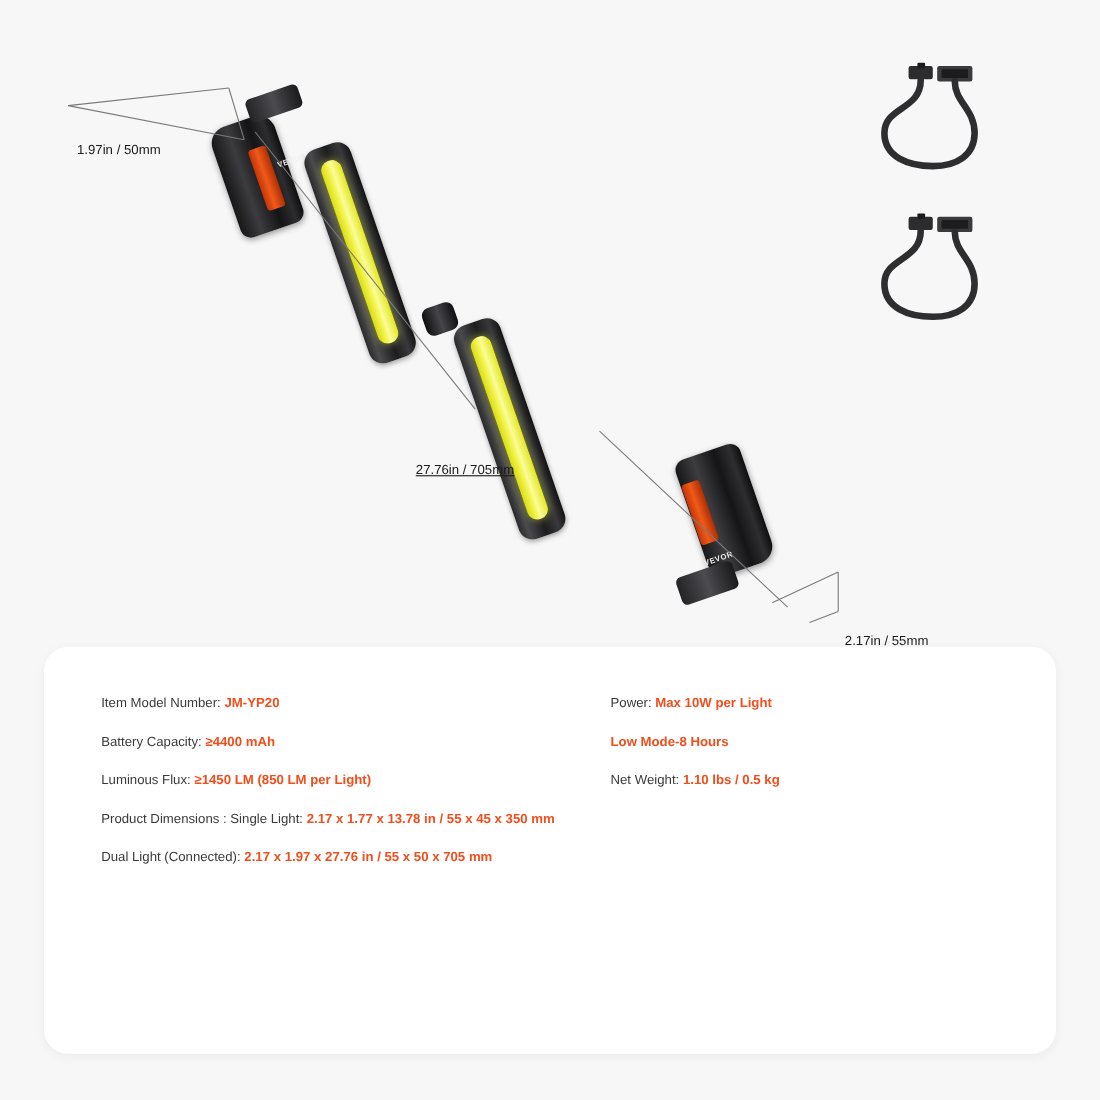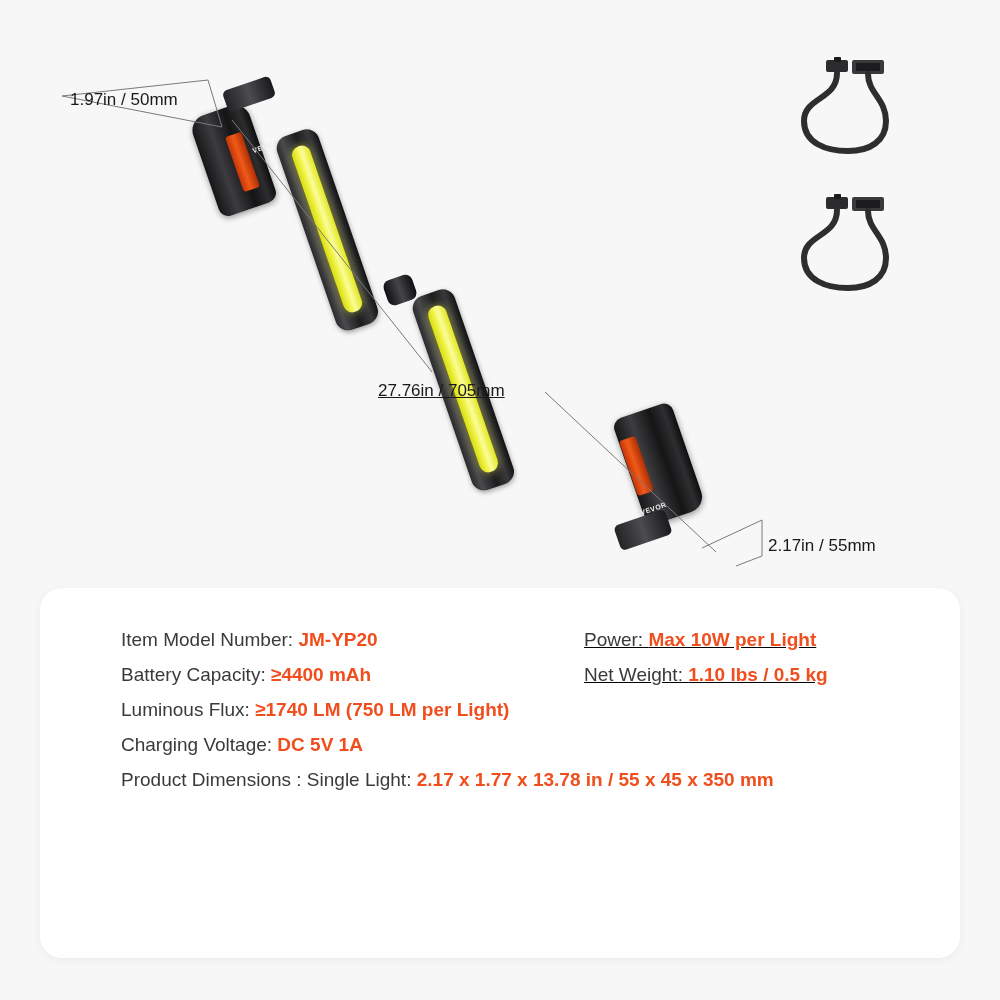--- a/index.html
+++ b/index.html
@@ -120,23 +120,24 @@
     width: 30px; height: 26px;
     border-radius: 7px;
     background: linear-gradient(90deg,#101011,#45454a,#101011);
     transform: rotate(-19deg);
   }
   #joint-mid { left: 185px; top: 222px; }
 
   
   .dim-label {
     position: absolute;
-    font-size: 17px;
+    font-size: 12px;
     color: #1a1a1a;
     white-space: nowrap;
+    margin-top: 39px;
   }
   #dim-width-top { left: 70px; top: 90px; }
   #dim-length { left: 378px; top: 381px; text-decoration: underline; }
   #dim-width-bottom { left: 768px; top: 536px; }
 
   
   .cable {
     position: absolute;
     width: 110px; height: 105px;
   }
@@ -148,28 +149,27 @@
     width: 920px; height: 370px;
     background: #ffffff;
     border-radius: 22px;
     box-shadow: 0 2px 10px rgba(0,0,0,.05);
   }
   .spec-col {
     position: absolute;
     top: 34px;
   }
   #col-left { left: 52px; width: 470px; }
-  #col-right { left: 515px; width: 400px; text-decoration: underline; }
+  #col-right { left: 515px; width: 400px; }
 
   .spec-row {
-    font-size: 19px;
+    font-size: 12px;
     line-height: 35px;
     color: #2b2b2b;
     white-space: nowrap;
-    margin-left: 29px;
   }
   .spec-row .lbl { color: #3a3a3a; }
   .spec-row .val { color: #f04e1d; font-weight: bold; }
   .spec-row.cont { color: #f04e1d; font-weight: bold; }
 </style>
 </head>
 <body>
 
 <div id="page">
 
@@ -230,23 +230,24 @@
       <rect x="62" y="5" width="32" height="14" rx="2" fill="#3a3a3d"></rect>
       <rect x="66" y="8" width="24" height="8" rx="1" fill="#1c1c1e"></rect>
       <path d="M47 18 C47 45, 14 42, 14 66 C14 88, 36 96, 58 96 C80 96, 96 86, 96 66 C96 44, 78 38, 78 19" fill="none" stroke="#2e2e30" stroke-width="6" stroke-linecap="round"></path>
     </svg>
   </div>
 
   <div id="spec-card">
     <div class="spec-col" id="col-left">
         <div class="spec-row"><span class="lbl">Item Model Number:</span> <span class="val">JM-YP20</span></div>
         <div class="spec-row"><span class="lbl">Battery Capacity:</span> <span class="val">≥4400 mAh</span></div>
-        <div class="spec-row"><span class="lbl">Luminous Flux:</span> <span class="val">≥1740 LM (750 LM per Light)</span></div>
-        <div class="spec-row"><span class="lbl">Charging Voltage:</span> <span class="val">DC 5V 1A</span></div>
+        <div class="spec-row"><span class="lbl">Luminous Flux:</span> <span class="val">≥1450 LM (850 LM per Light)</span></div>
         <div class="spec-row"><span class="lbl">Product Dimensions : Single Light:</span> <span class="val">2.17 x 1.77 x 13.78 in / 55 x 45 x 350 mm</span></div>
+        <div class="spec-row"><span class="lbl">Dual Light (Connected):</span> <span class="val">2.17 x 1.97 x 27.76 in / 55 x 50 x 705 mm</span></div>
       </div>
     <div class="spec-col" id="col-right">
         <div class="spec-row"><span class="lbl">Power:</span> <span class="val">Max 10W per Light</span></div>
+        <div class="spec-row cont"><span class="val">Low Mode-8 Hours</span></div>
         <div class="spec-row"><span class="lbl">Net Weight:</span> <span class="val">1.10 lbs / 0.5 kg</span></div>
       </div>
   </div>
 
 </div>
 
 </body></html>

